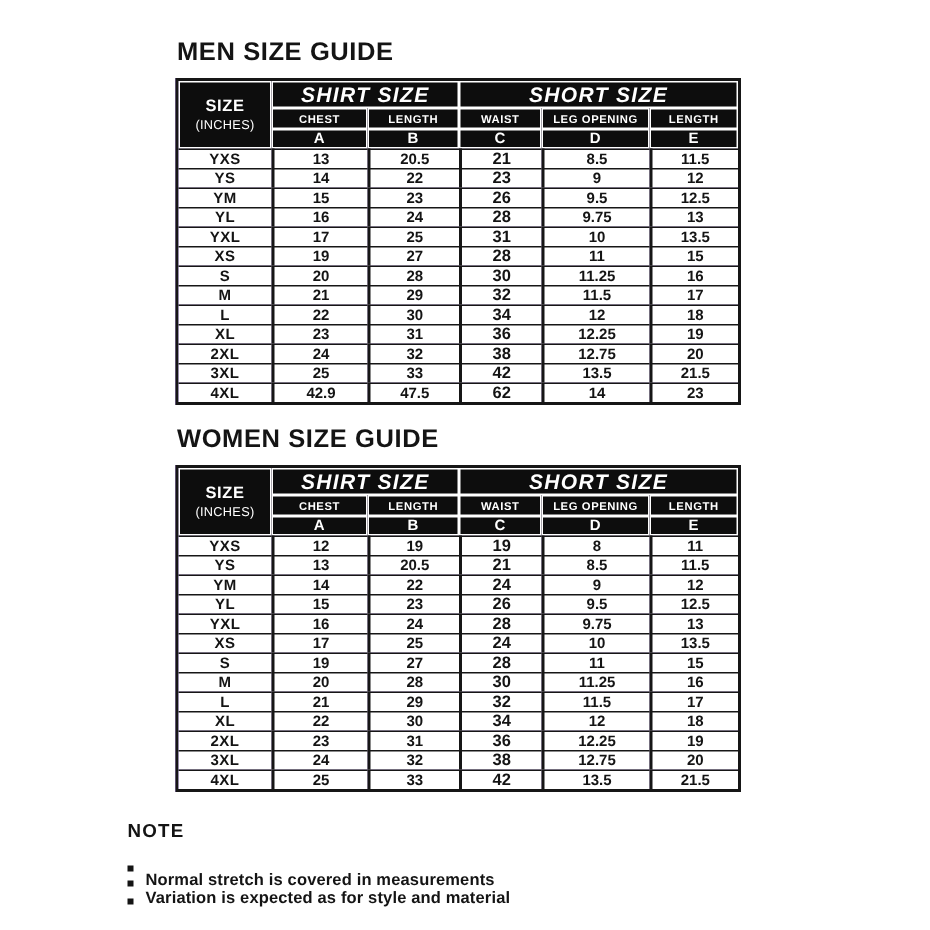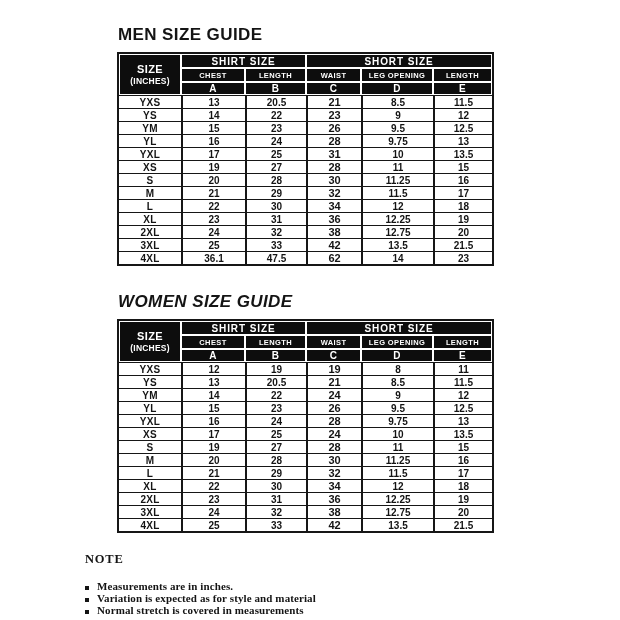--- a/index.html
+++ b/index.html
@@ -19,62 +19,62 @@
   }
   .page { position: relative; width: 620px; height: 620px; overflow: hidden; padding-top: 25px; }
 
   .section-title {
     margin: 0 0 7px 118px;
     font-size: 17px;
     font-weight: 800;
     letter-spacing: 0.4px;
     color: var(--text);
   }
-  .women-title { margin-top: 26px; font-style: italic; }
+  .women-title { margin-top: 13px; }
 
   table.size-table {
     margin-left: 117px;
     width: 377px;
     table-layout: fixed;
     border-collapse: separate;
     border-spacing: 0;
     border: 2px solid var(--border);
     background: #4c1d95;
   }
   table.size-table th {
     background: var(--header-bg);
     color: var(--header-text);
     border: 1px solid #ffffff;
     font-weight: 700;
     padding: 0;
     text-align: center;
     vertical-align: middle;
   }
   th.size-head { font-size: 11px; line-height: 1.2; letter-spacing: 0.4px; }
-  th.size-head .sub { font-size: 8.5px; font-weight: 700; letter-spacing: 0.2px; }
-  th.group  { font-size: 10px;  height: 14px; letter-spacing: 0.9px; }
+  th.size-head .sub { font-size: 8.5px; font-weight: 400; letter-spacing: 0.2px; }
+  th.group  { font-size: 14px;  height: 14px; letter-spacing: 0.9px; font-style: italic; }
   th.colhdr { font-size: 7.5px; height: 14px; letter-spacing: 0.4px; }
   th.letter { font-size: 10px;  height: 13px; letter-spacing: 0.5px; }
 
   table.size-table tbody td {
     border-left: 2px solid var(--border);
     border-top: 1px solid var(--border);
     height: 12px;
     padding: 0;
     text-align: center;
     vertical-align: middle;
     background: #fff;
     color: var(--text);
   }
   table.size-table tbody td:first-child { border-left: none; }
   td.row-label { font-size: 10px; font-weight: 700; letter-spacing: 0.3px; }
   td.value     { font-size: 10px;  font-weight: 600; }
   table.size-table tbody td:nth-child(4) { font-size: 11px; }
 
-  .note-block { margin: 19px 0 0 85px; font-family: Liberation Serif, serif; }
+  .note-block { margin: 19px 0 0 85px; }
   .note-title {
     margin: 0;
     font-size: 12.5px;
     font-weight: 800;
     letter-spacing: 0.8px;
   }
   .note-bullets { margin-top: 13px; }
   .note-line {
     display: flex;
     align-items: center;
@@ -223,21 +223,21 @@
         <tr>
           <td class="row-label">3XL</td>
           <td class="value">25</td>
           <td class="value">33</td>
           <td class="value">42</td>
           <td class="value">13.5</td>
           <td class="value">21.5</td>
         </tr>
         <tr>
           <td class="row-label">4XL</td>
-          <td class="value">36.1</td>
+          <td class="value">42.9</td>
           <td class="value">47.5</td>
           <td class="value">62</td>
           <td class="value">14</td>
           <td class="value">23</td>
         </tr>
       </tbody>
   </table>
 
   <h2 class="section-title women-title">WOMEN SIZE GUIDE</h2>
 
@@ -380,26 +380,25 @@
           <td class="value">21.5</td>
         </tr>
       </tbody>
   </table>
 
   <div class="note-block">
     <h3 class="note-title">NOTE</h3>
     <div class="note-bullets">
       <div class="note-line">
         <span class="bullet-square"></span>
-        <span>Measurements are in inches.</span>
+      </div>
+      <div class="note-line">
+        <span class="bullet-square"></span>
+        <span>Normal stretch is covered in measurements</span>
       </div>
       <div class="note-line">
         <span class="bullet-square"></span>
         <span>Variation is expected as for style and material</span>
       </div>
-      <div class="note-line">
-        <span class="bullet-square"></span>
-        <span>Normal stretch is covered in measurements</span>
-      </div>
     </div>
   </div>
 
 </div>
 
 </body></html>

